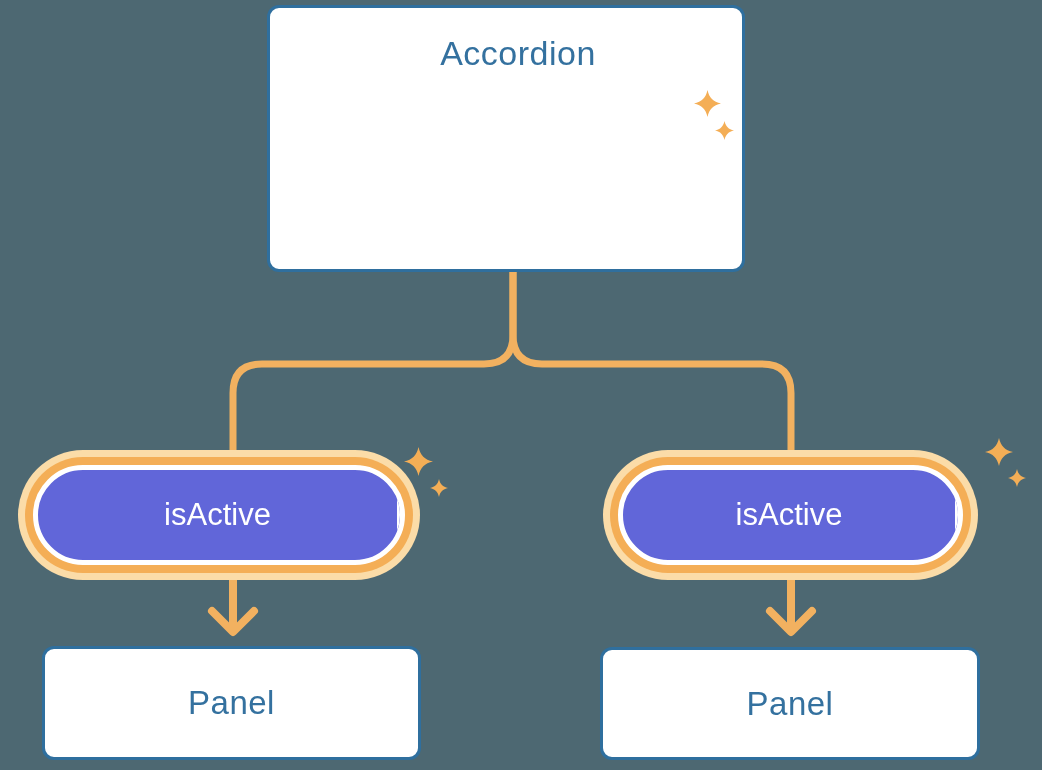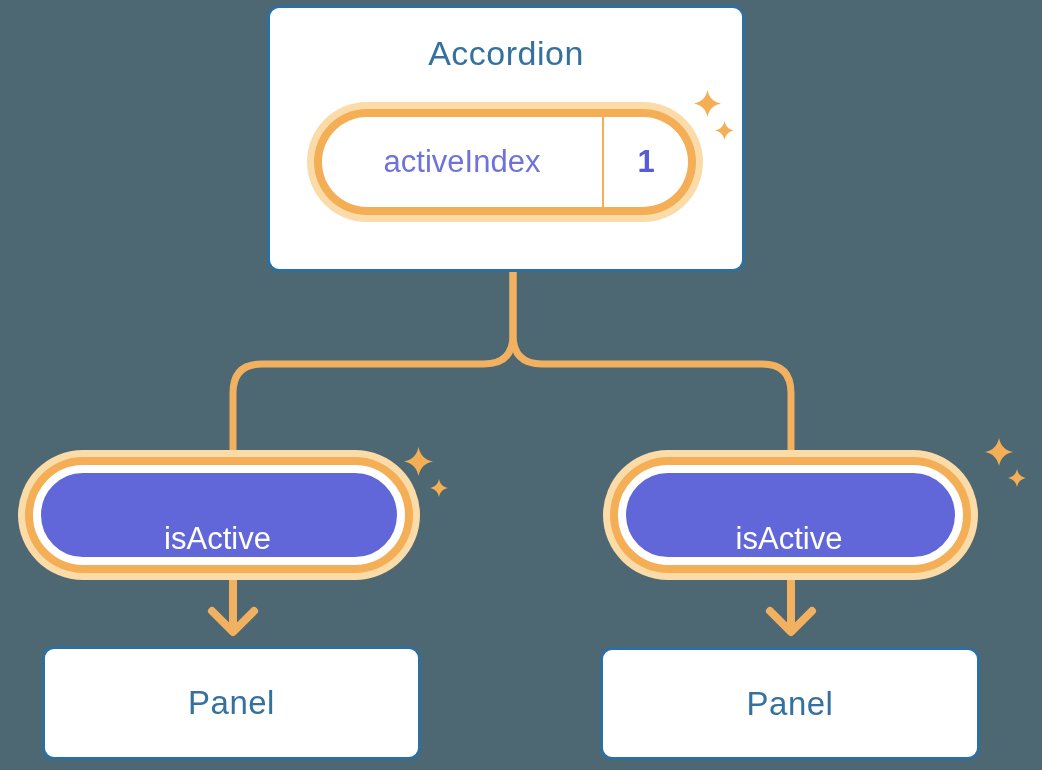--- a/index.html
+++ b/index.html
@@ -14,20 +14,21 @@
     position:absolute; z-index:2; box-sizing:border-box;
     background:#fff;
     border:3px solid var(--node-border-blue, #2F6F9E);
     border-radius:12px;
   }
   .accordion-card { left:267px; top:5px; width:478px; height:267px; }
   .card-title {
     width:100%; text-align:center; margin-top:26px;
     font-size:34px; font-weight:500; letter-spacing:0.5px;
     color: var(--heading-text, #34719F);
+    padding-left: 12px;
   }
 
   .panel-card { display:flex; align-items:center; justify-content:center; }
   .panel-left  { left:42px;  top:646px; width:379px; height:114px; }
   .panel-right { left:600px; top:647px; width:380px; height:113px; }
   .panel-title {
     font-size:33px; font-weight:500; letter-spacing:0.5px;
     color: var(--heading-text, #34719F);
   }
 
@@ -38,21 +39,21 @@
   }
   .pill-ring {
     width:100%; height:100%; box-sizing:border-box;
     border-radius:999px; background: var(--ring-orange, #F4AE56); padding:8px;
   }
   .pill-body {
     width:100%; height:100%; box-sizing:border-box; overflow:hidden;
     border-radius:999px; display:flex; align-items:stretch;
   }
   .pill-body.light { background:#fff; }
-  .pill-body.purple { background: var(--pill-purple, #6166D9); border:8px solid #ffffff;align-items:flex-end; }
+  .pill-body.purple { background: var(--pill-purple, #6166D9); border:5px solid #ffffff; }
 
   .pill-section { display:flex; align-items:center; justify-content:center; }
   .pill-label { flex:1 1 auto; }
   .pill-value { font-weight:bold; }
   .divider-v { flex:0 0 auto; }
 
   .top-pill { left:307px; top:102px; width:396px; height:120px; }
   .top-pill .pill-label { color: var(--prop-name-purple, #6E73DB); font-size:31px; }
   .top-pill .divider-v { width:2px; background: var(--ring-orange, #F4AE56); }
   .top-pill .pill-value { width:84px; color: var(--prop-value-purple, #565CD7); font-size:31px; }
@@ -83,29 +84,20 @@
     <path d="M513 271 L513 335 Q513 364 484 364 L262 364 Q233 364 233 393 L233 450" fill="none" stroke="#F2B160" stroke-width="7"></path>
     <path d="M513 271 L513 335 Q513 364 542 364 L762 364 Q791 364 791 393 L791 450" fill="none" stroke="#F2B160" stroke-width="7"></path>
     <path d="M233 580 L233 628 M212 611 L233 632 L254 611" fill="none" stroke="#F2B160" stroke-width="8" stroke-linecap="round" stroke-linejoin="round"></path>
     <path d="M791 580 L791 628 M770 611 L791 632 L812 611" fill="none" stroke="#F2B160" stroke-width="8" stroke-linecap="round" stroke-linejoin="round"></path>
   </svg>
 
   <div class="node-card accordion-card">
     <div class="card-title">Accordion</div>
   </div>
 
-  <div class="pill top-pill">
-    <div class="pill-ring">
-      <div class="pill-body light">
-        <div class="pill-section pill-label">activeIndex</div>
-        <div class="divider-v"></div>
-        <div class="pill-section pill-value">1</div>
-      </div>
-    </div>
-  </div>
 
   <div class="pill prop-pill pill-left">
     <div class="pill-ring">
       <div class="pill-body purple">
         <div class="pill-section pill-label">isActive</div>
         <div class="divider-v"></div>
       </div>
     </div>
   </div>
 

